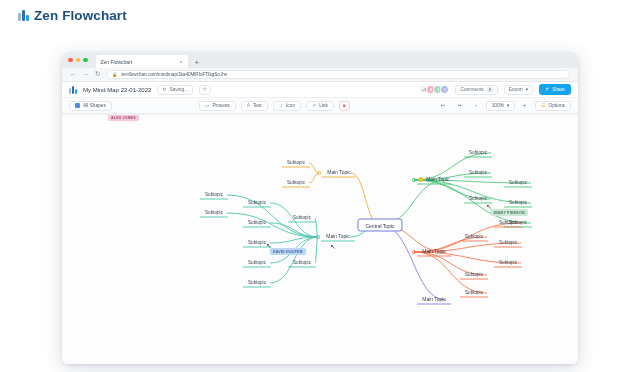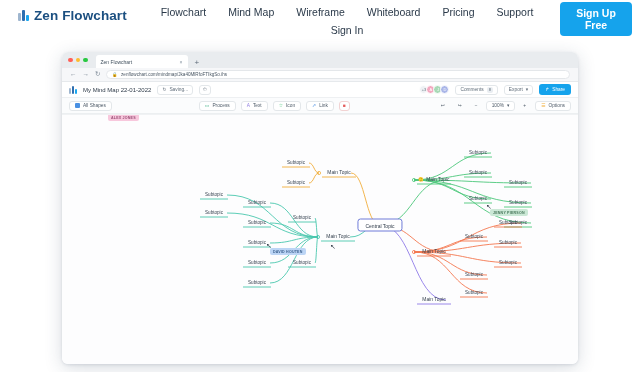--- a/index.html
+++ b/index.html
@@ -189,33 +189,20 @@
 
 <div class="site-nav">
   <div class="brand">
     <span class="brand-mark">
         <i></i>
         <i></i>
         <i></i>
       </span>
     <span class="brand-name">Zen Flowchart</span>
   </div>
-  <nav class="nav-links">
-    <span class="nav-link">Flowchart</span>
-    <span class="nav-link">Mind Map</span>
-    <span class="nav-link">Wireframe</span>
-    <span class="nav-link">Whiteboard</span>
-    <span class="nav-link">Pricing</span>
-    <span class="nav-link">Support</span>
-    <span class="nav-link signin">Sign In</span>
-  </nav>
-  <button class="signup-btn">
-    <span>Sign Up</span>
-    <span>Free</span>
-  </button>
 </div>
 
 <div class="browser">
 
   <div class="tabstrip">
     <span class="dots">
       <i class="dot r"></i>
       <i class="dot y"></i>
       <i class="dot g"></i>
     </span>

